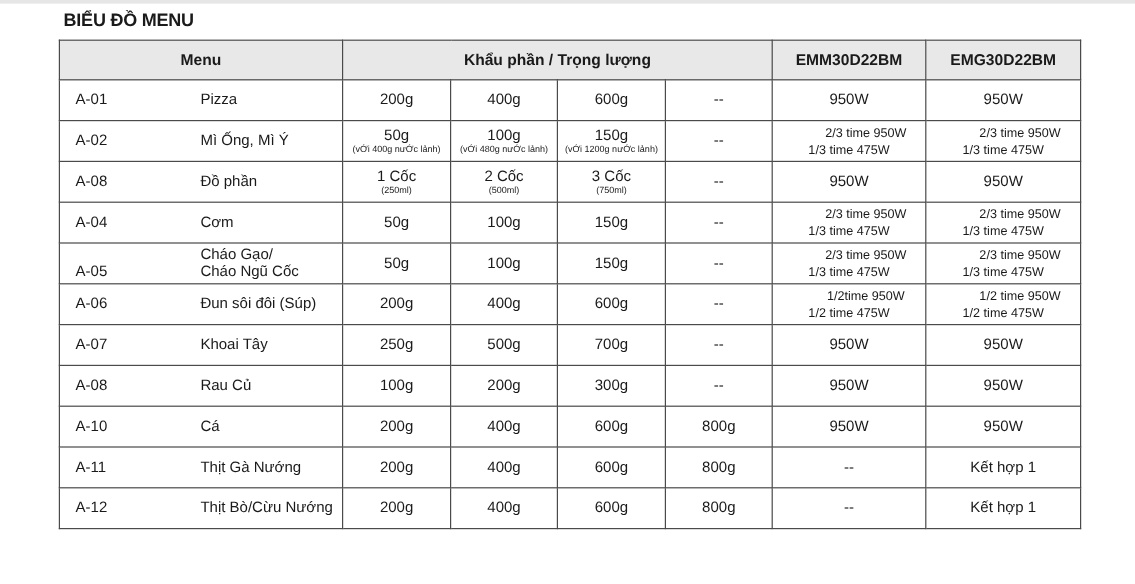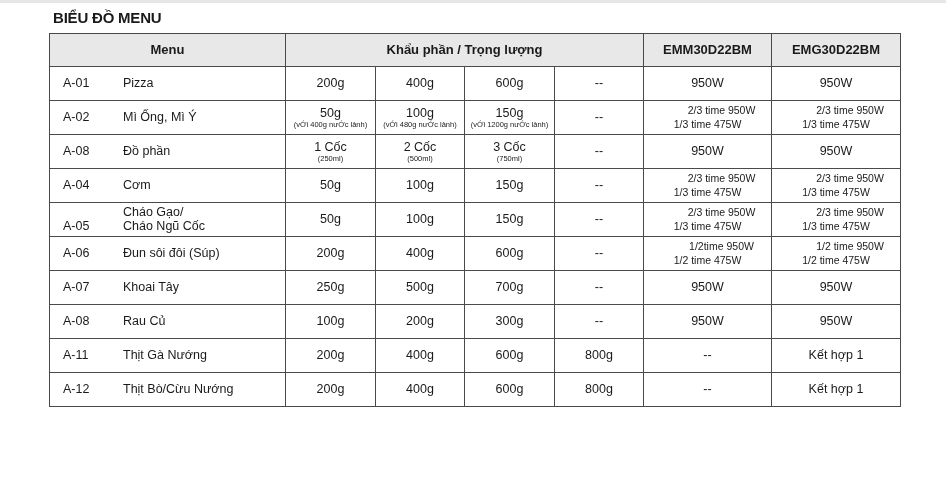--- a/index.html
+++ b/index.html
@@ -6,21 +6,21 @@
   body{width:946px;height:487px;position:relative;overflow:hidden;font-family:"Liberation Sans",sans-serif;color:#1a1a1a;}
   .topbar{position:absolute;left:0;top:0;width:946px;height:3px;background:#e6e6e6;}
   .title{position:absolute;left:53px;top:9px;font-size:15px;font-weight:bold;letter-spacing:-0.2px;}
   table{position:absolute;left:49px;top:33px;border-collapse:collapse;table-layout:fixed;}
   td,th{border:1.5px solid #4a4a4a;text-align:center;vertical-align:middle;padding:0;font-size:12.5px;line-height:1.05;}
   th{background:#e8e8e8;font-weight:bold;font-size:13px;height:32px;margin-left:20px;}
   tr.r td{height:33px;}
   .code{text-align:left;padding-left:13px;}
   .inner{display:flex;align-items:flex-end;}
   .inner .c{width:60px;}
-  .inner .n{flex:1;text-align:left;}
+  .inner .n{flex:1;text-align:left;margin-left:44px;}
   .sub{display:block;font-size:7.5px;margin-top:1px;}
   .small{font-size:10.5px;line-height:1.05;margin-left:28px;}
 </style>
 </head>
 <body>
 
 <div class="topbar"></div>
 <div class="title">BIỂU ĐỒ MENU</div>
 
 <table>
@@ -150,20 +150,34 @@
         <td><span>100g</span></td>
         <td><span>200g</span></td>
         <td><span>300g</span></td>
         <td><span>--</span></td>
         <td><span class="pw">950W</span></td>
         <td><span class="pw">950W</span></td>
       </tr>
       <tr class="r">
         <td>
           <div class="inner code">
+            <span class="c">A-10</span>
+            <span class="n">Cá</span>
+          </div>
+        </td>
+        <td><span>200g</span></td>
+        <td><span>400g</span></td>
+        <td><span>600g</span></td>
+        <td><span>800g</span></td>
+        <td><span class="pw">950W</span></td>
+        <td><span class="pw">950W</span></td>
+      </tr>
+      <tr class="r">
+        <td>
+          <div class="inner code">
             <span class="c">A-11</span>
             <span class="n">Thịt Gà Nướng</span>
           </div>
         </td>
         <td><span>200g</span></td>
         <td><span>400g</span></td>
         <td><span>600g</span></td>
         <td><span>800g</span></td>
         <td><span class="pw">--</span></td>
         <td><span class="pw">Kết hợp  1</span></td>

